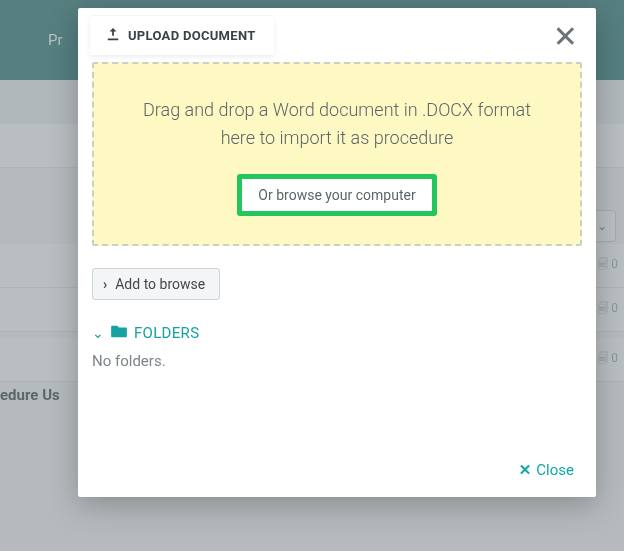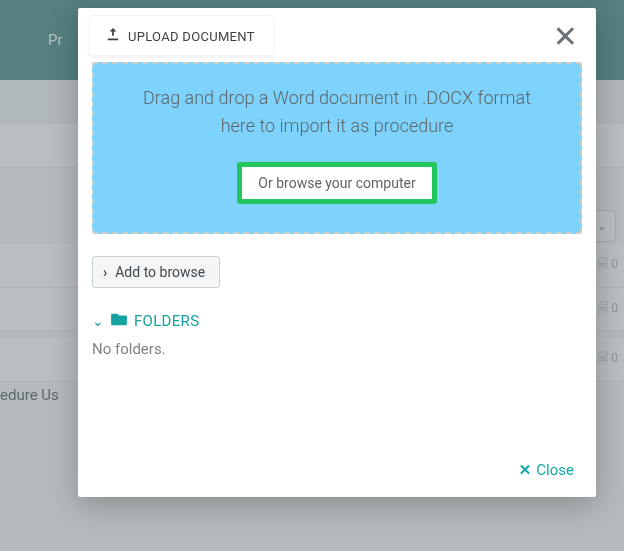--- a/index.html
+++ b/index.html
@@ -57,21 +57,21 @@
     display: flex;
     align-items: center;
     justify-content: center;
     color: #6a7680;
     font-size: 12px;
   }
   .bg-section-label {
     position: absolute;
     left: 0;
     top: 262px;
-    font-weight: 400;
+    font-weight: 700;
     font-size: 15px;
     color: #2e3a40;
   }
 
   
   .overlay {
     position: absolute;
     inset: 0;
     background: rgba(130,138,142,.55);
   }
@@ -102,41 +102,41 @@
 
   .tab {
     position: absolute;
     top: 8px;
     left: 12px;
     background: #fff;
     border-radius: 3px 3px 0 0;
     box-shadow: 0 -1px 0 rgba(0,0,0,.03), 0 2px 5px rgba(0,0,0,.08);
     padding: 11px 18px 11px 16px;
     display: flex;
-    align-items: flex-end;
+    align-items: center;
     gap: 8px;
-    font-weight: 400;
+    font-weight: 700;
     font-size: 13px;
     letter-spacing: .3px;
     color: #3b4246;
   }
   .tab svg { width: 14px; height: 14px; fill: #3b4246; }
 
   .modal-body {
     margin-top: 54px;
     padding: 0 14px 0 14px;
     flex: 1;
     overflow: hidden;
   }
 
   .dropzone {
     border: 2px dashed #c9cfc9;
-    background: #7dd3fc;
+    background: #fef9c3;
     border-radius: 2px;
-    padding: 20px 40px 28px;
+    padding: 32px 40px 28px;
     text-align: center;
   }
   .dropzone p {
     color: #5c6569;
     font-size: 18px;
     font-weight: 300;
     line-height: 1.55;
     margin-bottom: 22px;
   }
   .browse-btn {

